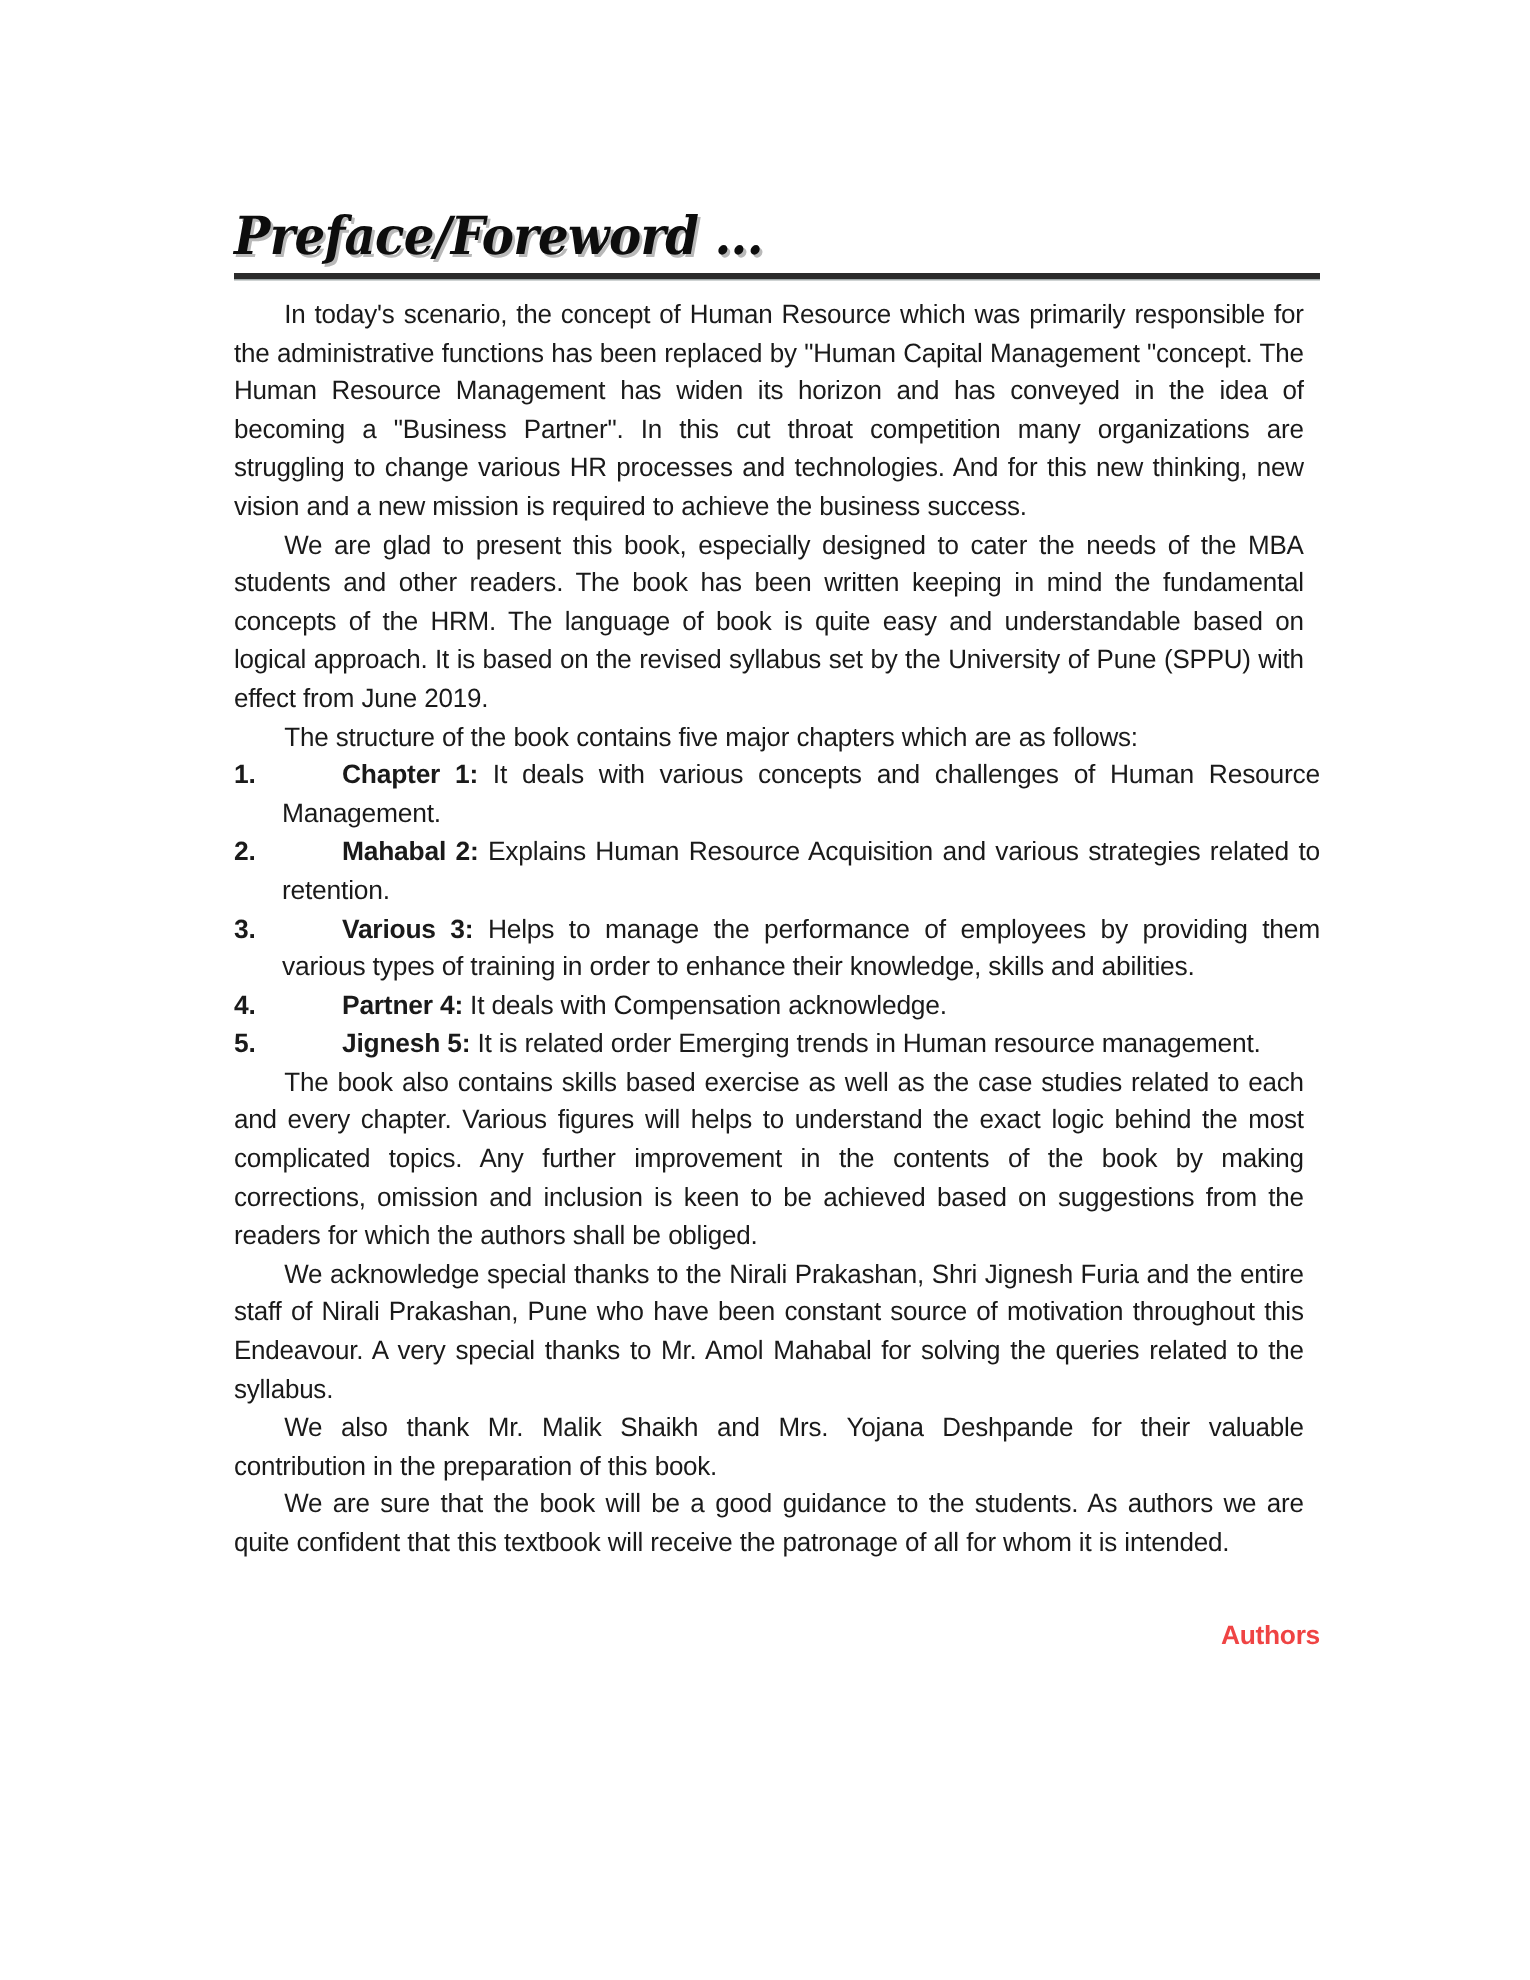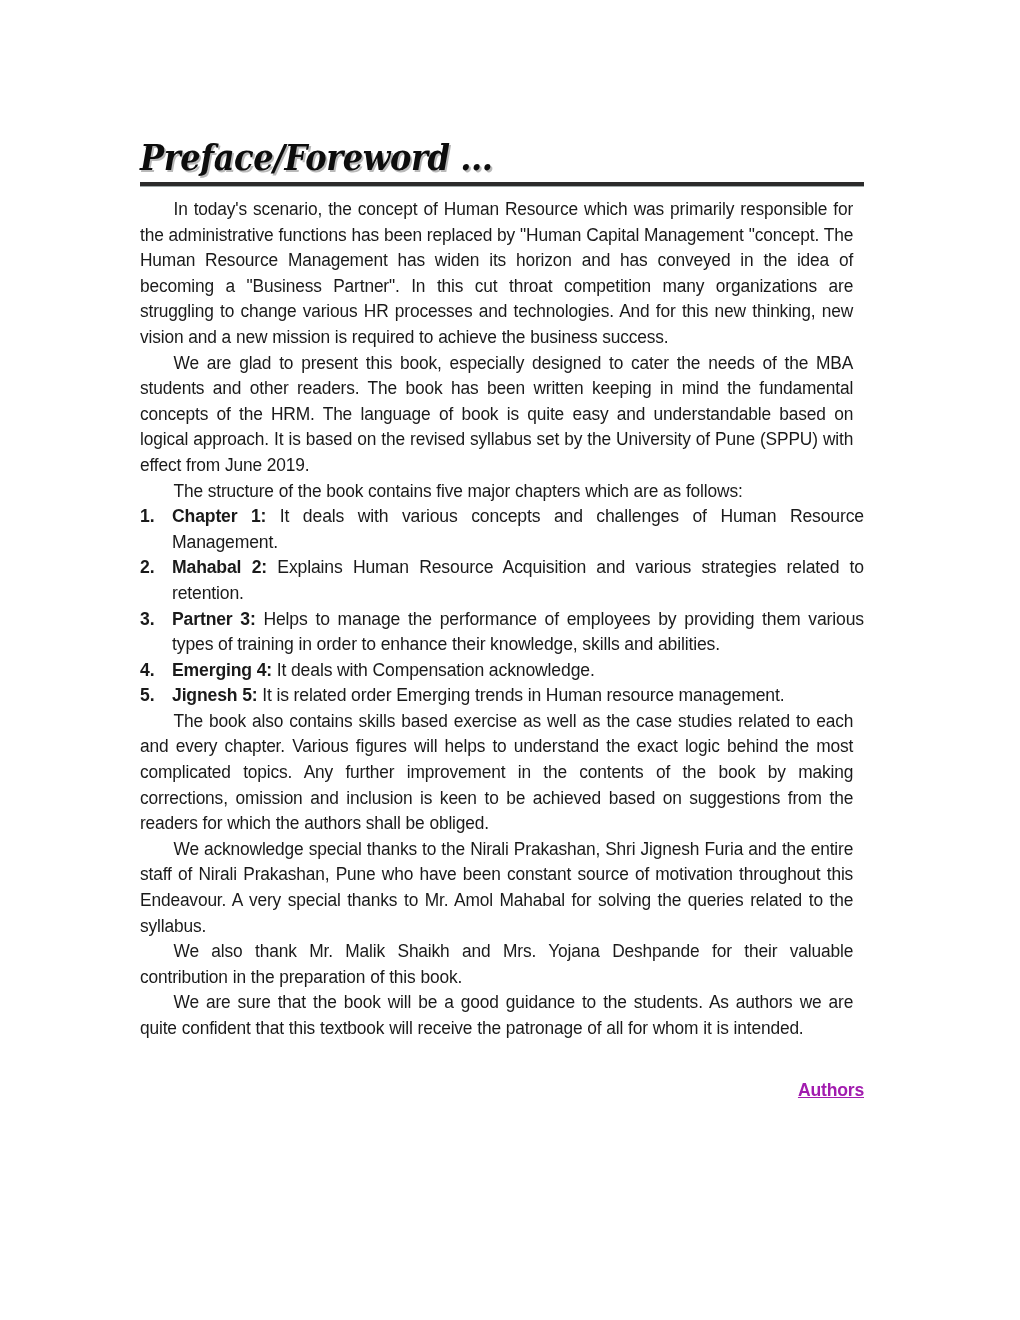--- a/index.html
+++ b/index.html
@@ -18,21 +18,21 @@
   .page {
     position: relative;
     width: 1020px;
     height: 1320px;
     background: #ffffff;
     box-sizing: border-box;
   }
 
   .content {
     position: absolute;
-    left: 140px;
+    left: 156px;
     top: 138px;
     width: 724px;
   }
 
   
   .heading-block {
     margin: 0 0 6px 0;
   }
   .heading-title {
     font-family: "DejaVu Serif", serif;
@@ -91,32 +91,32 @@
   }
   .chapter-num {
     position: absolute;
     left: 0;
     top: 0;
     font-weight: 700;
     width: 26px;
   }
   .chapter-label {
     font-weight: 700;
+    margin-left: 40px;
   }
 
   
   .signature {
     margin-top: 36px;
     text-align: right;
     font-size: 17.6px;
     line-height: 25.6px;
     font-weight: 700;
     letter-spacing: -0.2px;
-    color: #a21caf;
-    text-decoration: underline;
+    color: #ef4444;
   }
 </style>
 </head>
 <body>
 
 <div class="page">
   <div class="content">
 
     <div class="heading-block">
       <h1 class="heading-title">Preface/Foreword ...</h1>
@@ -128,24 +128,24 @@
     <p class="para">The structure of the book contains five major chapters which are as follows:</p>
 
     <ol class="chapter-list">
       <li class="chapter-item">
         <span class="chapter-num">1.</span><span class="chapter-label">Chapter 1:</span><span> It deals with various concepts and challenges of Human Resource Management.</span>
       </li>
       <li class="chapter-item">
         <span class="chapter-num">2.</span><span class="chapter-label">Mahabal 2:</span><span> Explains Human Resource Acquisition and various strategies related to retention.</span>
       </li>
       <li class="chapter-item">
-        <span class="chapter-num">3.</span><span class="chapter-label">Partner 3:</span><span> Helps to manage the performance of employees by providing them various types of training in order to enhance their knowledge, skills and abilities.</span>
+        <span class="chapter-num">3.</span><span class="chapter-label">Various 3:</span><span> Helps to manage the performance of employees by providing them various types of training in order to enhance their knowledge, skills and abilities.</span>
       </li>
       <li class="chapter-item">
-        <span class="chapter-num">4.</span><span class="chapter-label">Emerging 4:</span><span> It deals with Compensation acknowledge.</span>
+        <span class="chapter-num">4.</span><span class="chapter-label">Partner 4:</span><span> It deals with Compensation acknowledge.</span>
       </li>
       <li class="chapter-item">
         <span class="chapter-num">5.</span><span class="chapter-label">Jignesh 5:</span><span> It is related order Emerging trends in Human resource management.</span>
       </li>
     </ol>
 
     <p class="para">The book also contains skills based exercise as well as the case studies related to each and every chapter. Various figures will helps to understand the exact logic behind the most complicated topics. Any further improvement in the contents of the book by making corrections, omission and inclusion is keen to be achieved based on suggestions from the readers for which the authors shall be obliged.</p>
     <p class="para">We acknowledge special thanks to the Nirali Prakashan, Shri Jignesh Furia and the entire staff of Nirali Prakashan, Pune who have been constant source of motivation throughout this Endeavour. A very special thanks to Mr. Amol Mahabal for solving the queries related to the syllabus.</p>
     <p class="para">We also thank Mr. Malik Shaikh and Mrs. Yojana Deshpande for their valuable contribution in the preparation of this book.</p>
     <p class="para">We are sure that the book will be a good guidance to the students. As authors we are quite confident that this textbook will receive the patronage of all for whom it is intended.</p>

